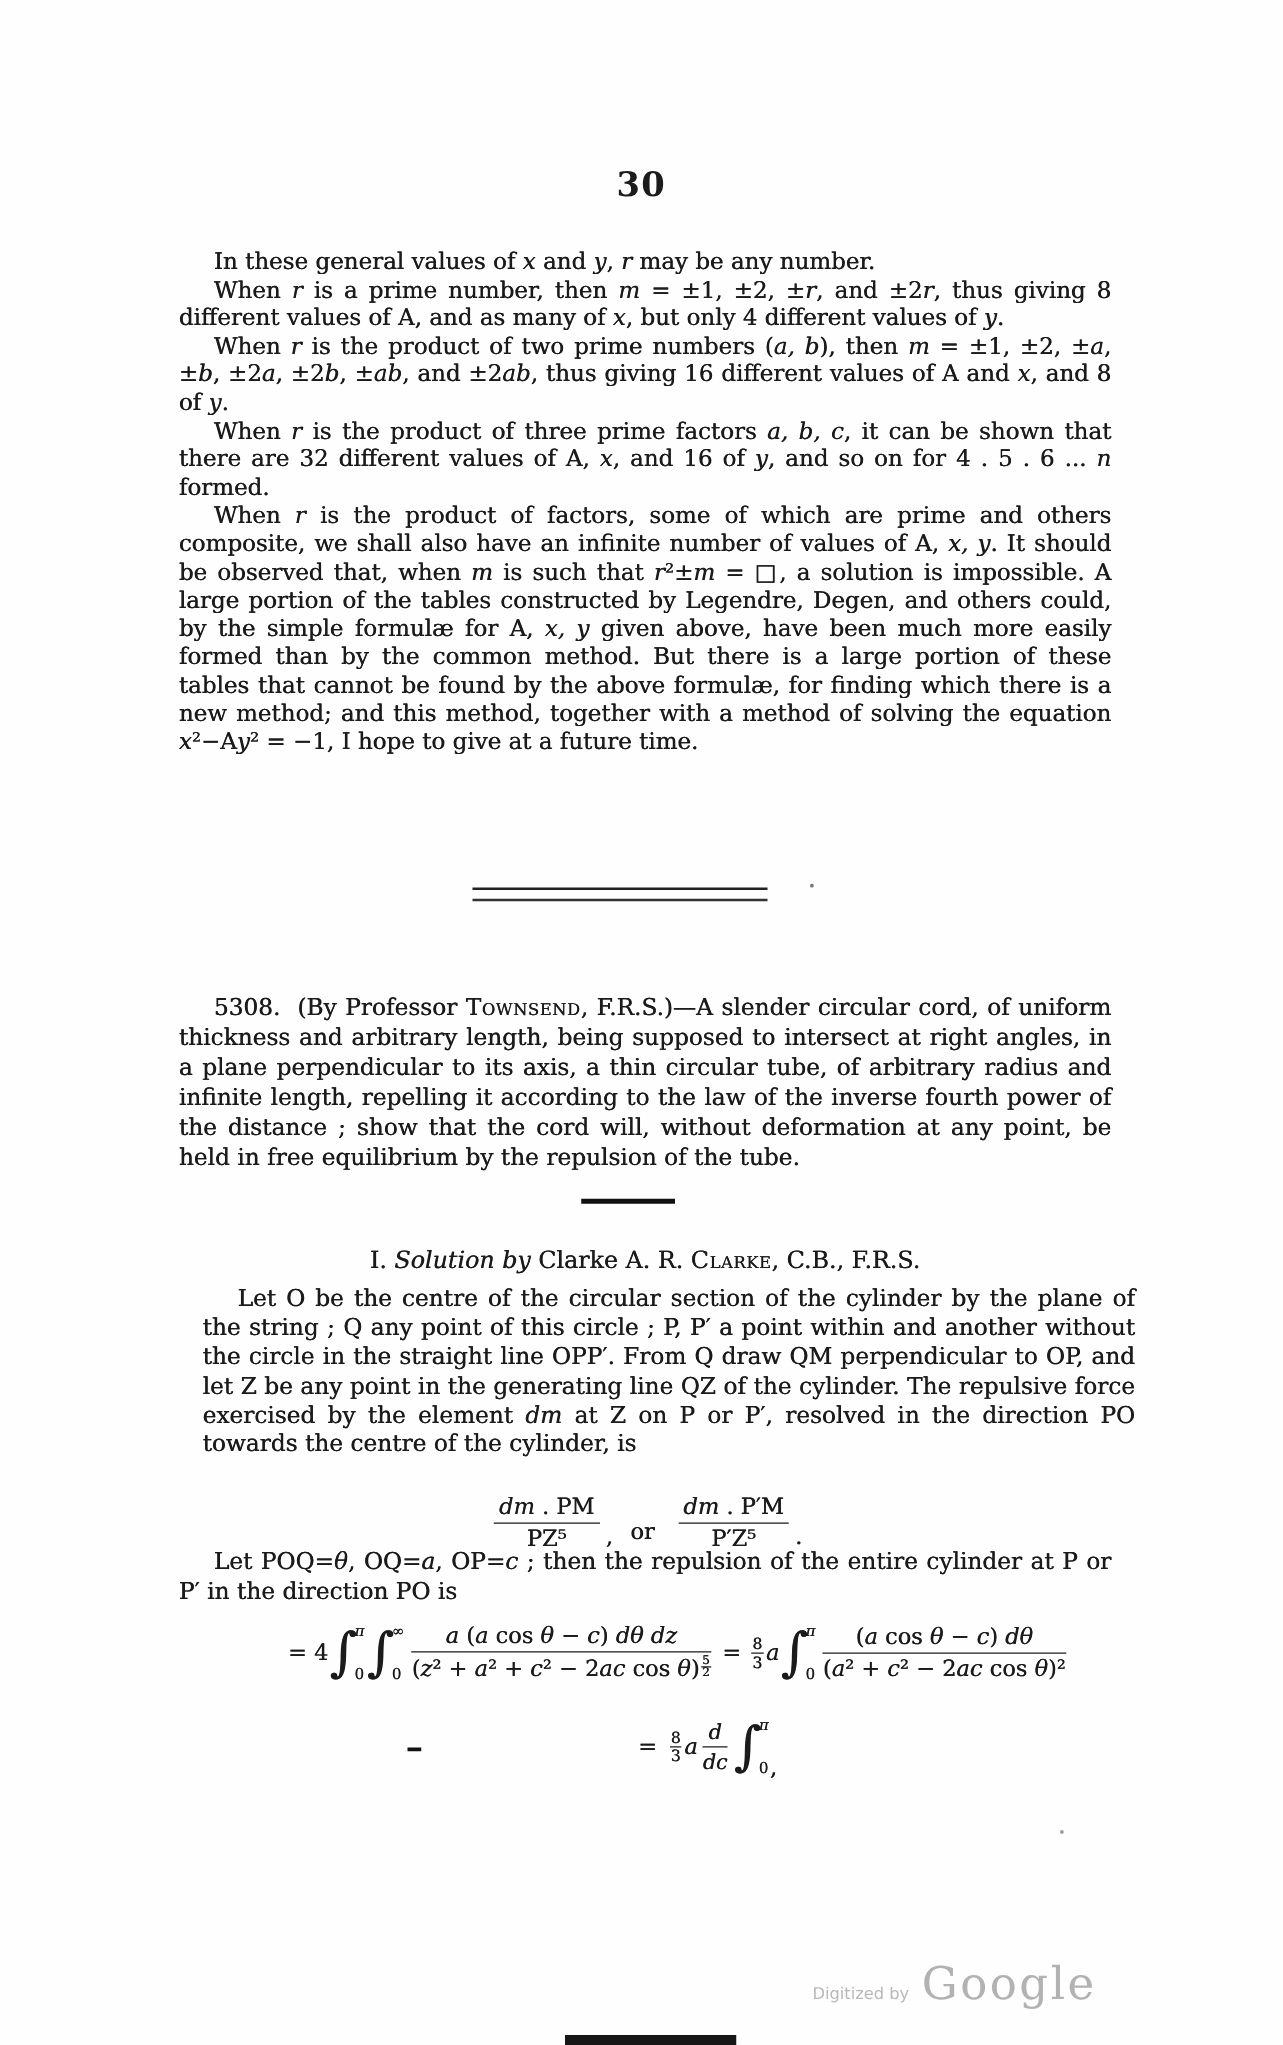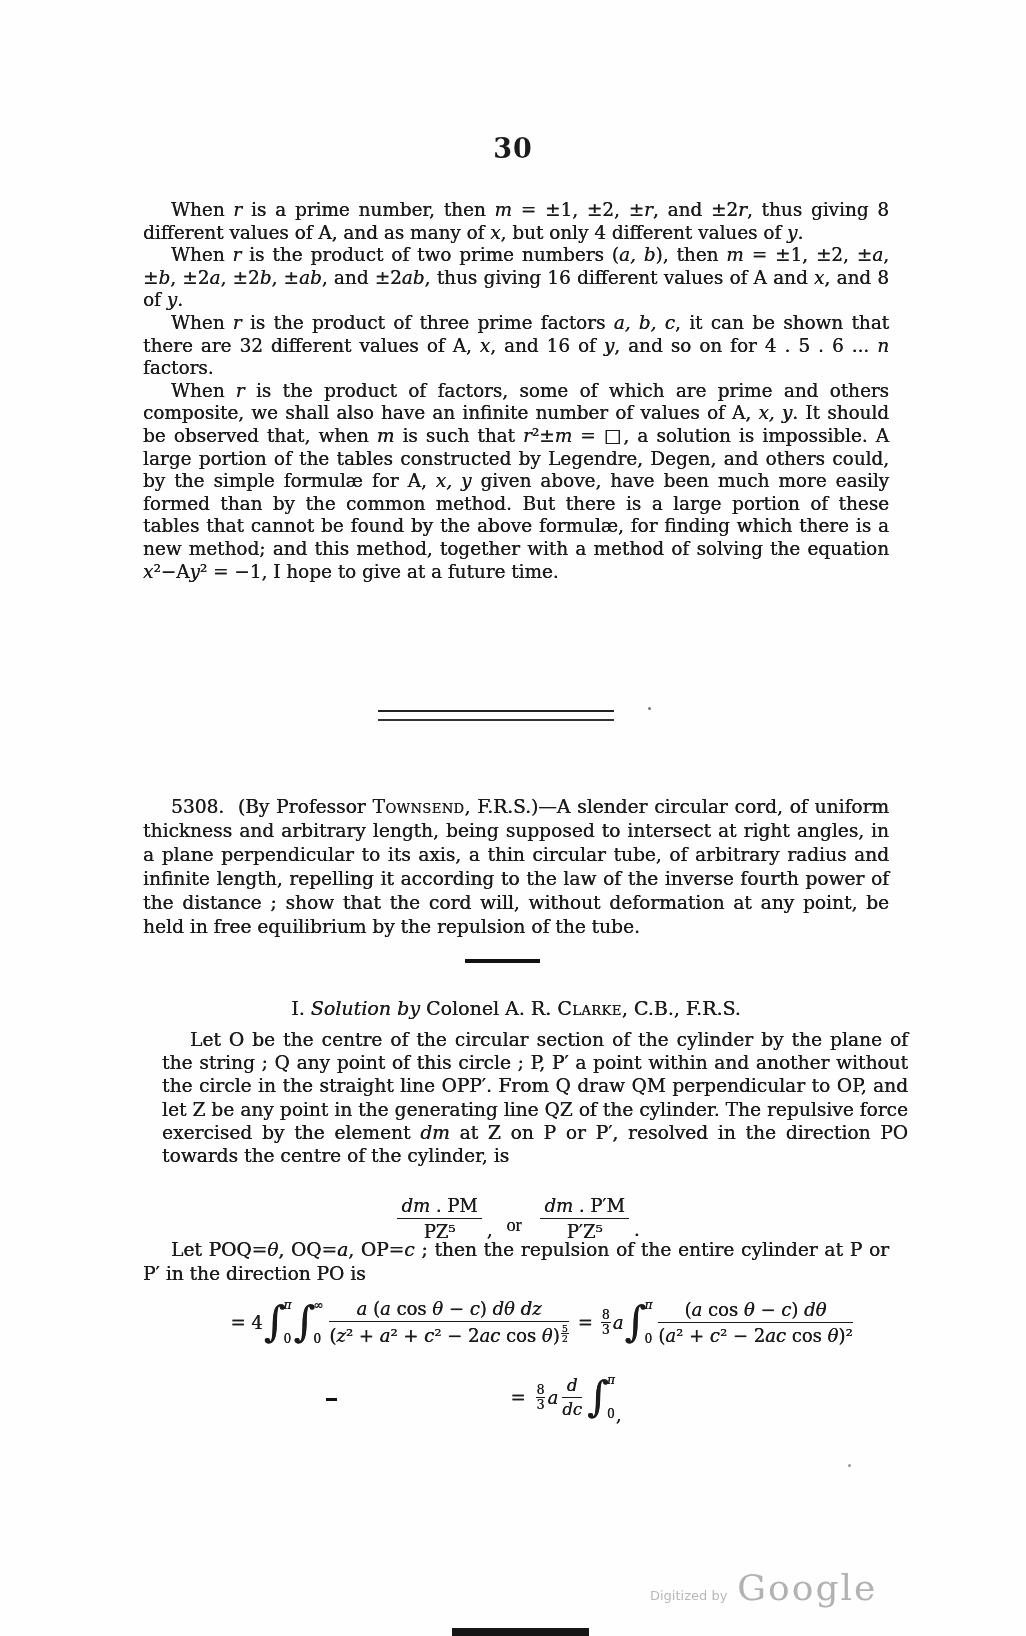--- a/index.html
+++ b/index.html
@@ -54,56 +54,57 @@
   .int{display:inline-flex;align-items:center;margin:0 1px;}
   .isym{font-size:42px;line-height:40px;font-style:normal;}
   .ilims{display:inline-flex;flex-direction:column;justify-content:space-between;
     height:46px;font-size:12px;line-height:12px;margin-left:-2px;}
   .iup{align-self:flex-end;font-style:italic;}
   .ilo{align-self:flex-start;}
   .sfrac{display:inline-flex;flex-direction:column;font-size:9.5px;line-height:9px;
     vertical-align:10px;text-align:center;margin-left:1px;}
   .sfrac .sn{border-bottom:1px solid #1b1b1b;padding:0 1px;}
   .low{align-self:flex-end;padding-bottom:4px;}
-  .orword{margin:0 14px;align-self:center;padding-top:14px;font-family:Liberation Serif, serif;}
+  .orword{margin:0 14px;align-self:center;padding-top:14px;}
   
   .ink-dash{position:absolute;left:326px;top:1398px;width:11px;height:3px;background:#111;}
   .speck-a{position:absolute;left:648px;top:707px;width:3px;height:3px;background:#777;border-radius:50%;}
   .speck-b{position:absolute;left:848px;top:1464px;width:3px;height:3px;background:#999;border-radius:50%;}
   .watermark{
     position:absolute;top:1567px;left:650px;display:flex;align-items:baseline;
     color:#b4b4b4;
   }
   .wm-digitized{font-family:"DejaVu Sans",sans-serif;font-size:13px;color:#b9b9b9;margin-right:10px;}
   .wm-google{font-family:"DejaVu Serif",serif;font-size:36px;letter-spacing:2px;color:#b2b2b2;}
   .bottom-edge{position:absolute;left:452px;top:1628px;width:137px;height:8px;background:#161616;}
 </style>
 </head>
 <body>
 
 <div class="page">
 
   <div class="page-number">30</div>
 
   <div class="col body-text" style="top:199px;">
+    <p><span>In these general values of </span><span class="seg-i">x</span><span> and </span><span class="seg-i">y</span><span>, </span><span class="seg-i">r</span><span> may be any number.</span></p>
     <p><span>When </span><span class="seg-i">r</span><span> is a prime number, then </span><span class="seg-i">m</span><span> = ±1, ±2, ±</span><span class="seg-i">r</span><span>, and ±2</span><span class="seg-i">r</span><span>, thus giving 8 different values of A, and as many of </span><span class="seg-i">x</span><span>, but only 4 different values of </span><span class="seg-i">y</span><span>.</span></p>
     <p><span>When </span><span class="seg-i">r</span><span> is the product of two prime numbers (</span><span class="seg-i">a, b</span><span>), then </span><span class="seg-i">m</span><span> = ±1, ±2, ±</span><span class="seg-i">a</span><span>, ±</span><span class="seg-i">b</span><span>, ±2</span><span class="seg-i">a</span><span>, ±2</span><span class="seg-i">b</span><span>, ±</span><span class="seg-i">ab</span><span>, and ±2</span><span class="seg-i">ab</span><span>, thus giving 16 different values of A and </span><span class="seg-i">x</span><span>, and 8 of </span><span class="seg-i">y</span><span>.</span></p>
-    <p><span>When </span><span class="seg-i">r</span><span> is the product of three prime factors </span><span class="seg-i">a, b, c</span><span>, it can be shown that there are 32 different values of A, </span><span class="seg-i">x</span><span>, and 16 of </span><span class="seg-i">y</span><span>, and so on for 4 . 5 . 6 ... </span><span class="seg-i">n</span><span> factors.</span></p>
+    <p><span>When </span><span class="seg-i">r</span><span> is the product of three prime factors </span><span class="seg-i">a, b, c</span><span>, it can be shown that there are 32 different values of A, </span><span class="seg-i">x</span><span>, and 16 of </span><span class="seg-i">y</span><span>, and so on for 4 . 5 . 6 ... </span><span class="seg-i">n</span><span> formed.</span></p>
     <p><span>When </span><span class="seg-i">r</span><span> is the product of factors, some of which are prime and others composite, we shall also have an infinite number of values of A, </span><span class="seg-i">x, y</span><span>.  It should be observed that, when </span><span class="seg-i">m</span><span> is such that </span><span class="seg-i">r</span><span>²±</span><span class="seg-i">m</span><span> = □, a solution is impossible.  A large portion of the tables constructed by Legendre, Degen, and others could, by the simple formulæ for A, </span><span class="seg-i">x, y</span><span> given above, have been much more easily formed than by the common method.  But there is a large portion of these tables that cannot be found by the above formulæ, for finding which there is a new method; and this method, together with a method of solving the equation </span><span class="seg-i">x</span><span>²−A</span><span class="seg-i">y</span><span>² = −1, I hope to give at a future time.</span></p>
   </div>
 
   <div class="rule-double"></div>
 
   <div class="col body-text problem-text" style="top:795px;">
     <p><span class="seg-b">5308.</span><span>&nbsp;&nbsp;(By Professor </span><span class="seg-sc">Townsend</span><span>, F.R.S.)—A slender circular cord, of uniform thickness and arbitrary length, being supposed to intersect at right angles, in a plane perpendicular to its axis, a thin circular tube, of arbitrary radius and infinite length, repelling it according to the law of the inverse fourth power of the distance ; show that the cord will, without deformation at any point, be held in free equilibrium by the repulsion of the tube.</span></p>
   </div>
 
   <div class="rule-short"></div>
 
-  <div class="sol-heading"><span>I. </span><span class="seg-i">Solution by</span><span> Colonel A. R. </span><span class="seg-sc">Clarke</span><span>, C.B., F.R.S.</span></div>
+  <div class="sol-heading"><span>I. </span><span class="seg-i">Solution by</span><span> Clarke A. R. </span><span class="seg-sc">Clarke</span><span>, C.B., F.R.S.</span></div>
 
   <div class="col body-text sol-text" style="top:1028px;margin-left:19px;">
     <p><span>Let O be the centre of the circular section of the cylinder by the plane of the string ;  Q any point of this circle ;  P, P′ a point within and another without the circle in the straight line OPP′.  From Q draw QM perpendicular to OP, and let Z be any point in the generating line QZ of the cylinder.  The repulsive force exercised by the element </span><span class="seg-i">dm</span><span> at Z on P or P′, resolved in the direction PO towards the centre of the cylinder, is</span></p>
   </div>
 
   <div class="math-row" style="top:1192px;height:52px;">
     <span class="frac">
       <span class="num"><span class="seg-i">dm</span><span> . PM</span></span>
       <span class="den"><span>PZ⁵</span></span>
     </span>

